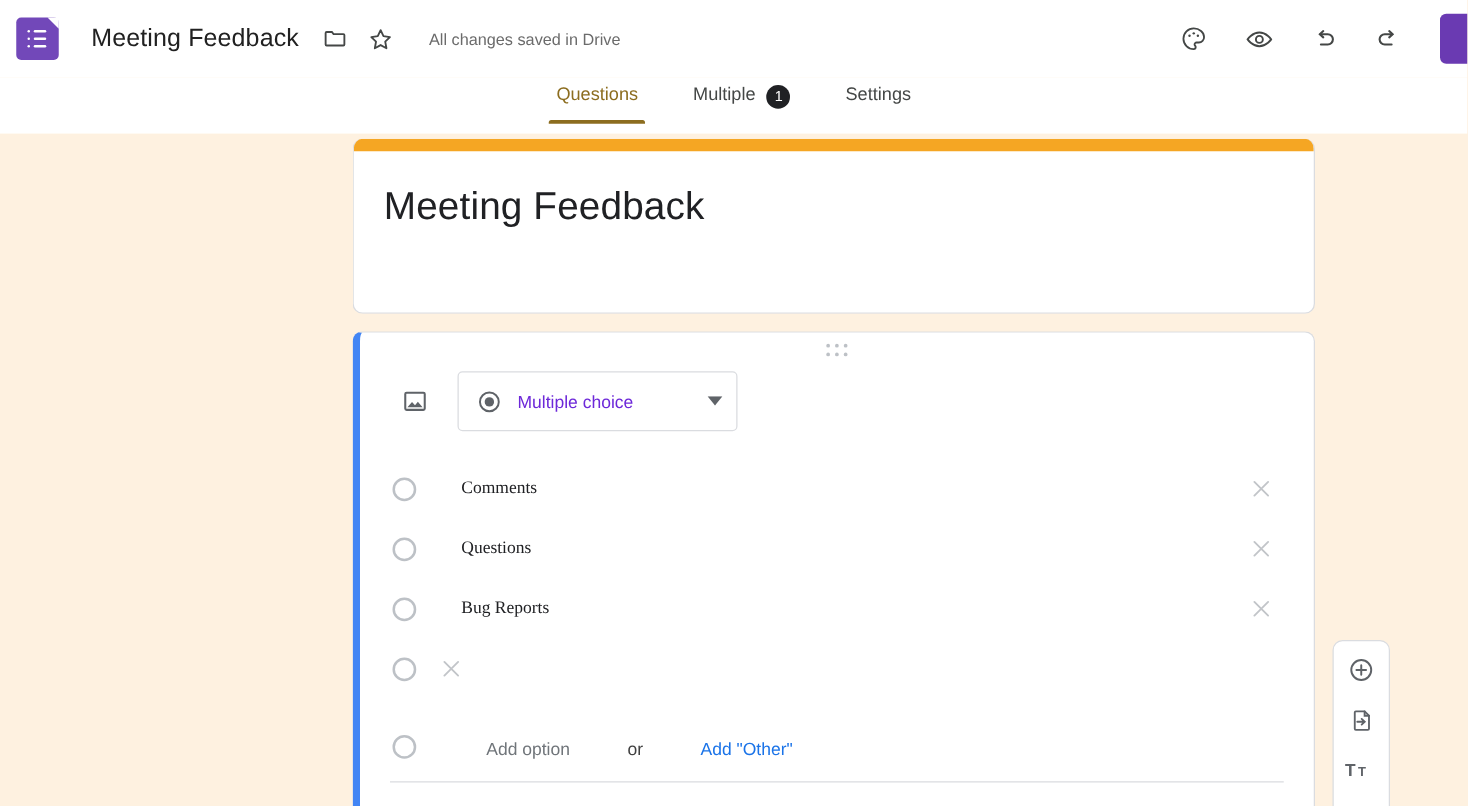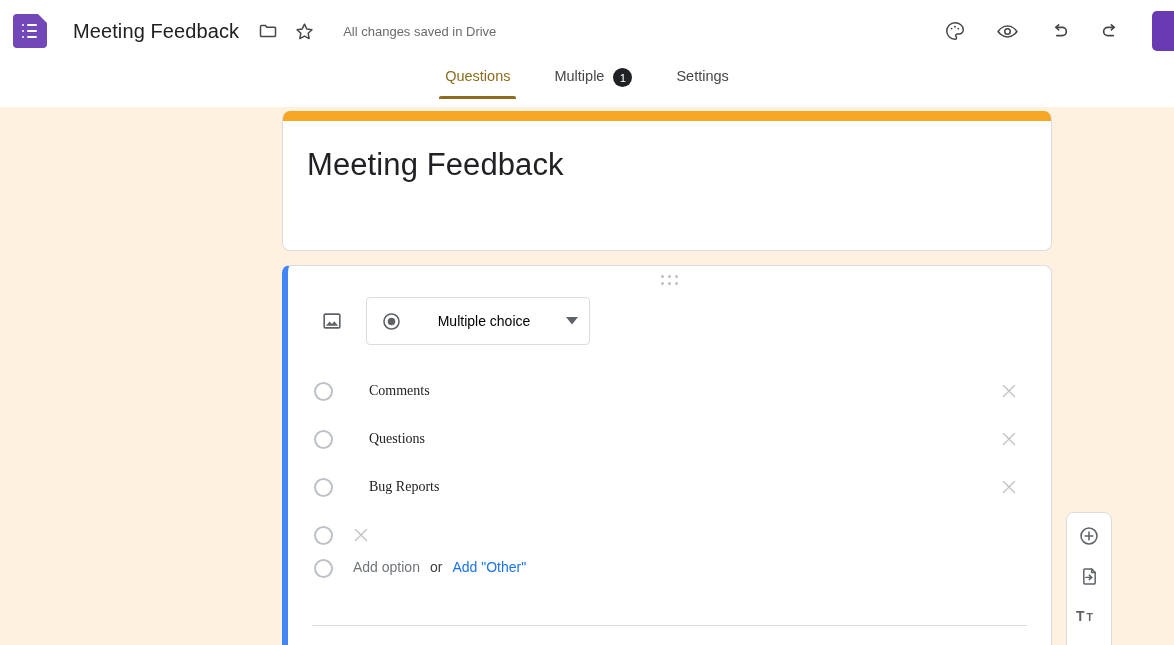--- a/index.html
+++ b/index.html
@@ -206,21 +206,21 @@
     border: 1px solid #dadce0;
     border-radius: 4px;
     display: flex; align-items: center;
     padding: 0 11px 0 14px;
     gap: 12px;
     margin-top: 5px;
     cursor: pointer;
     flex: none;
     background: #fff;
   }
-  .type-label { font-size: 14px; color: #000000; flex: 1; white-space: nowrap; text-align: center; }
+  .type-label { font-size: 14px; color: #6d28d9; flex: 1; white-space: nowrap; }
 
   
   .options { padding: 22px 24px 0 24px; }
   .opt-row {
     display: flex; align-items: center;
     height: 48px;
     gap: 16px;
     font-family: Liberation Serif, serif;
   }
   .radio-circle {
@@ -239,23 +239,24 @@
     white-space: nowrap;
   }
   .opt-remove {
     width: 24px; height: 24px;
     display: flex; align-items: center; justify-content: center;
     cursor: pointer;
     opacity: .6;
     margin-right: 6px;
   }
   .add-row {
-    display: flex; align-items: flex-start;
+    display: flex; align-items: flex-end;
     height: 48px;
     margin-top: 0px;
+    gap: 36px;
   }
   .add-placeholder {
     margin-left: 20px;
     font-size: 14px;
     color: #70757a;
     cursor: text;
     white-space: nowrap;
   }
   .or-text { margin-left: 10px; font-size: 14px; color: #404040; }
   .add-other {

